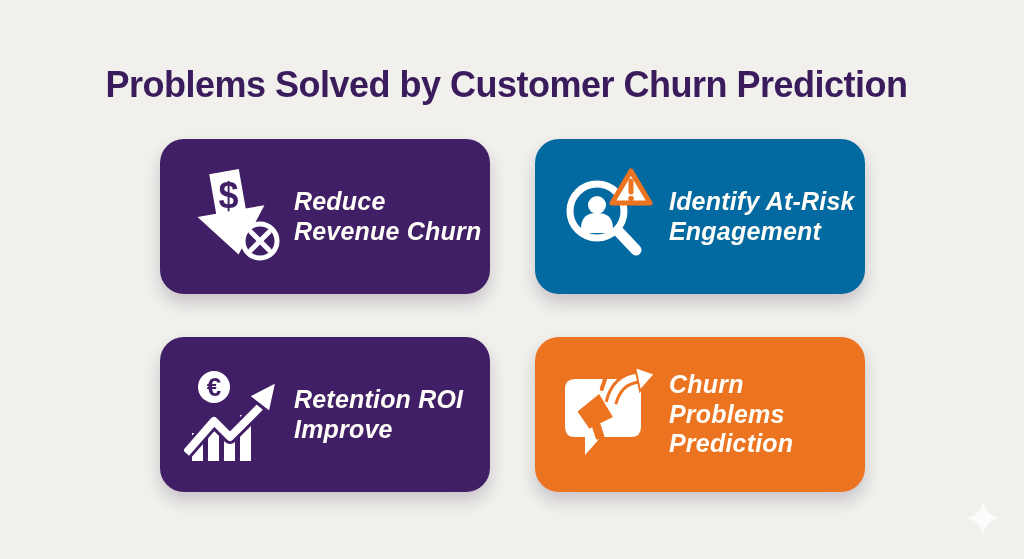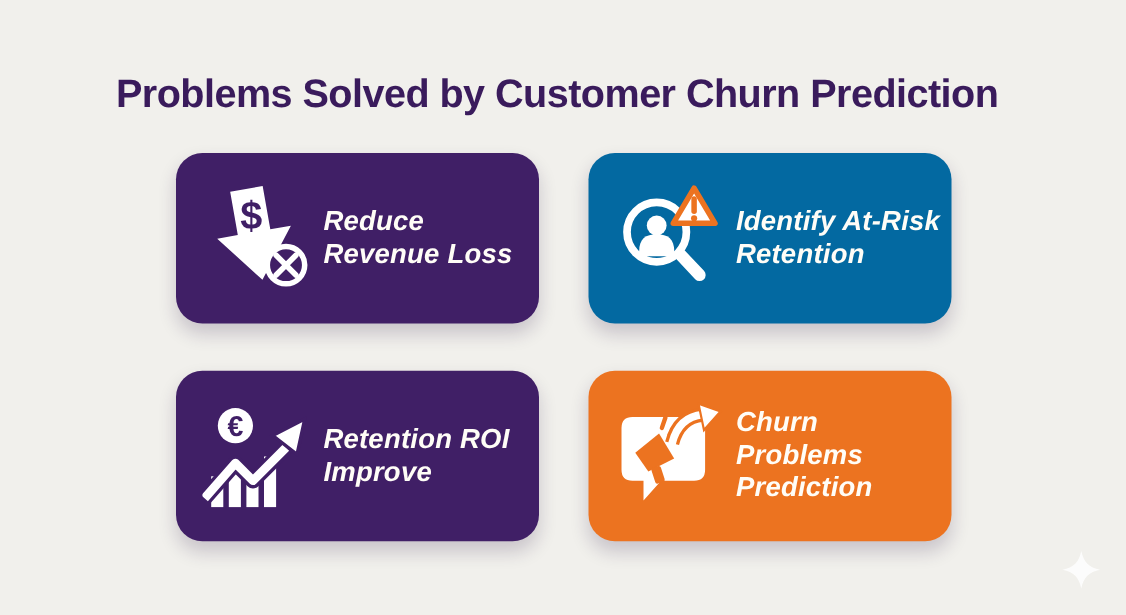--- a/index.html
+++ b/index.html
@@ -84,39 +84,39 @@
           <path d="M33 4 H63 V44 H82 L48 88 L14 44 H33 Z" fill="#ffffff"></path>
           <text x="48" y="41" transform="rotate(10 48 30)" text-anchor="middle" font-family="Liberation Sans, sans-serif" font-size="36" font-weight="bold" fill="#401f66">$</text>
         </g>
         <circle cx="76" cy="74" r="17" fill="#401f66" stroke="#ffffff" stroke-width="5"></circle>
         <line x1="67" y1="65" x2="85" y2="83" stroke="#ffffff" stroke-width="5" stroke-linecap="round"></line>
         <line x1="85" y1="65" x2="67" y2="83" stroke="#ffffff" stroke-width="5" stroke-linecap="round"></line>
       </svg>
     </div>
     <div class="card-label">
       <span>Reduce</span>
-      <span>Revenue Loss</span>
+      <span>Revenue Churn</span>
     </div>
   </div>
 
   <div class="card" style="background: #0369a1;">
     <div class="icon-wrap">
       <svg width="100" height="100" viewBox="0 0 100 100">
         <circle cx="38" cy="44" r="27" fill="none" stroke="#ffffff" stroke-width="7"></circle>
         <circle cx="38" cy="38" r="9" fill="#ffffff"></circle>
         <path d="M22 62 C22 50 28 46 38 46 C48 46 54 50 54 62 Q54 66 50 66 L26 66 Q22 66 22 62 Z" fill="#ffffff"></path>
         <line x1="60" y1="65" x2="77" y2="83" stroke="#ffffff" stroke-width="11" stroke-linecap="round"></line>
         <path d="M72 4 L91 36 L53 36 Z" fill="#ffffff" stroke="#ec7320" stroke-width="5" stroke-linejoin="round"></path>
         <line x1="72" y1="14" x2="72" y2="25" stroke="#ec7320" stroke-width="5" stroke-linecap="round"></line>
         <circle cx="72" cy="31.5" r="2.8" fill="#ec7320"></circle>
       </svg>
     </div>
     <div class="card-label">
       <span>Identify At-Risk</span>
-      <span>Retention</span>
+      <span>Engagement</span>
     </div>
   </div>
 
   <div class="card" style="background: rgb(64, 31, 102);">
     <div class="icon-wrap">
       <svg width="100" height="100" viewBox="0 0 100 100">
         <circle cx="30" cy="22" r="16" fill="#ffffff"></circle>
         <text x="30" y="31" text-anchor="middle" font-family="Liberation Sans, sans-serif" font-size="26" font-weight="bold" fill="#401f66">€</text>
         <rect x="8" y="68" width="11" height="28" fill="#ffffff"></rect>
         <rect x="24" y="58" width="11" height="38" fill="#ffffff"></rect>

